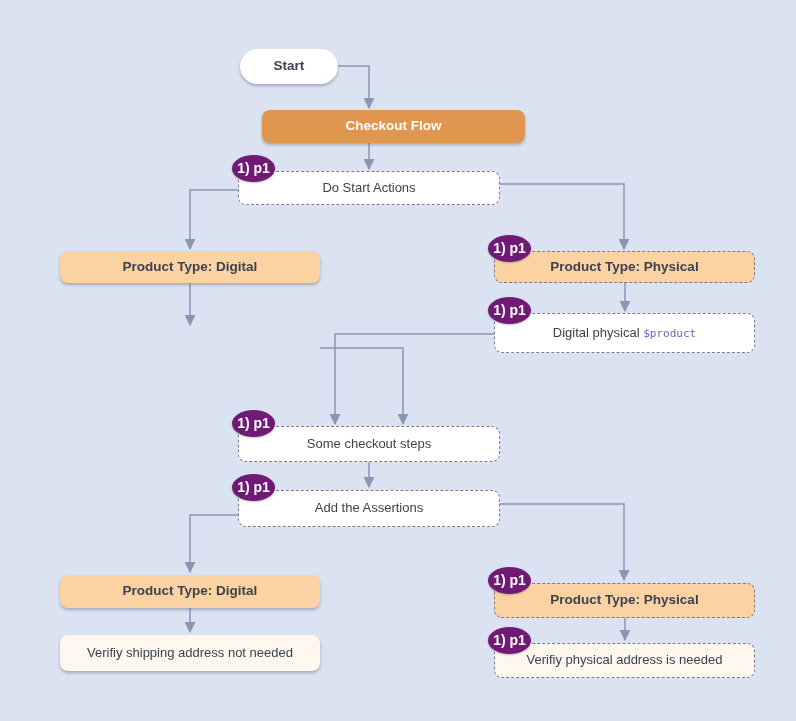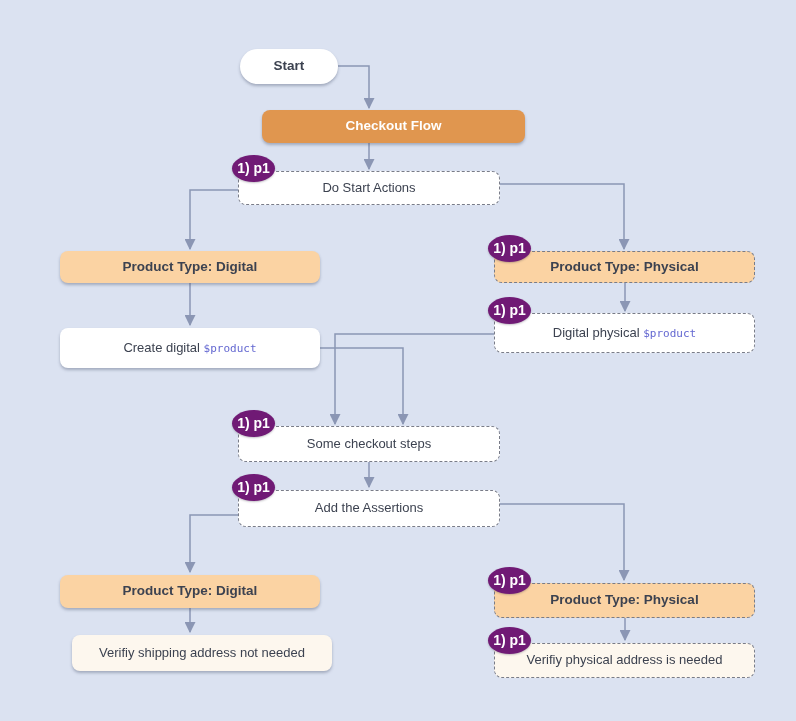--- a/index.html
+++ b/index.html
@@ -85,25 +85,20 @@
 
   <div class="node peach-node solid" style="left:60px;top:251px;width:260px;height:32px;">
     <span>Product Type: Digital</span>
   </div>
 
   <div class="node peach-node dashed" style="left:494px;top:251px;width:261px;height:32px;">
     <span class="badge">1) p1</span>
     <span>Product Type: Physical</span>
   </div>
 
-  <div class="node white-node solid" style="left:60px;top:328px;width:260px;height:40px;">
-    <span>
-      <span>Create digital </span><span class="code">$product</span>
-    </span>
-  </div>
 
   <div class="node white-node dashed" style="left:494px;top:313px;width:261px;height:40px;">
     <span class="badge">1) p1</span>
     <span>
       <span>Digital physical </span><span class="code">$product</span>
     </span>
   </div>
 
   <div class="node white-node dashed" style="left:238px;top:426px;width:262px;height:36px;">
     <span class="badge">1) p1</span>
@@ -117,21 +112,21 @@
 
   <div class="node peach-node solid" style="left:60px;top:575px;width:260px;height:33px;">
     <span>Product Type: Digital</span>
   </div>
 
   <div class="node peach-node dashed" style="left:494px;top:583px;width:261px;height:35px;">
     <span class="badge">1) p1</span>
     <span>Product Type: Physical</span>
   </div>
 
-  <div class="node cream-node solid" style="left:72px;top:635px;width:260px;height:36px;">
+  <div class="node cream-node solid" style="left:60px;top:635px;width:260px;height:36px;">
     <span>Verifiy shipping address not needed</span>
   </div>
 
   <div class="node cream-node dashed" style="left:494px;top:643px;width:261px;height:35px;">
     <span class="badge">1) p1</span>
     <span>Verifiy physical address is needed</span>
   </div>
 
 </div>
 

